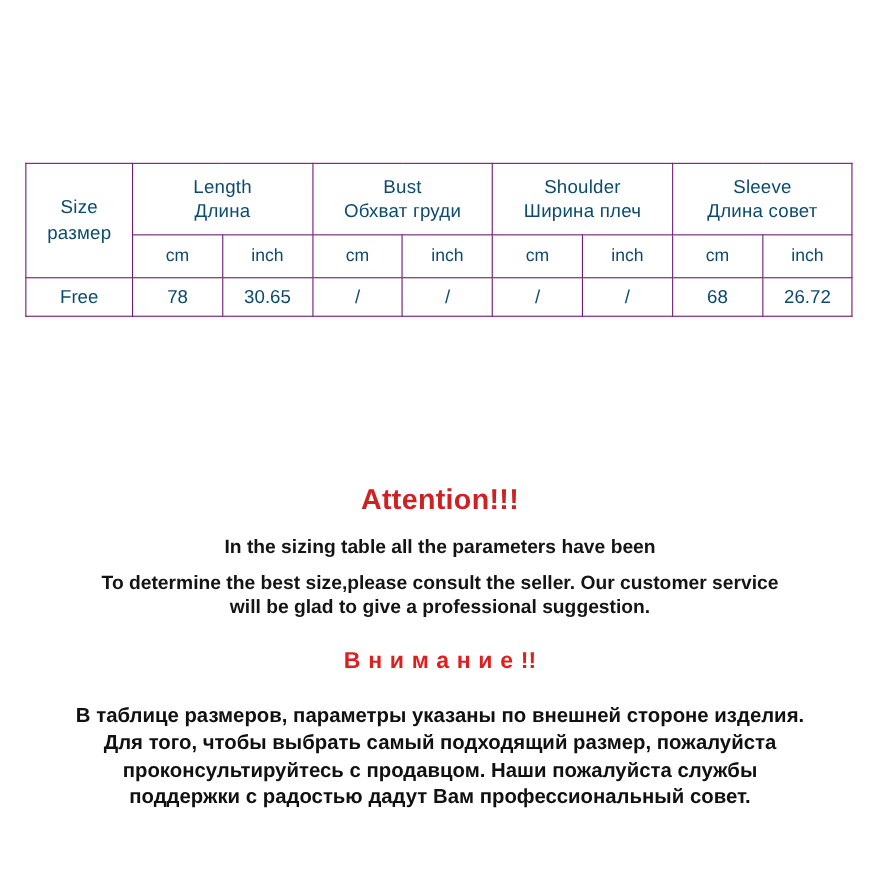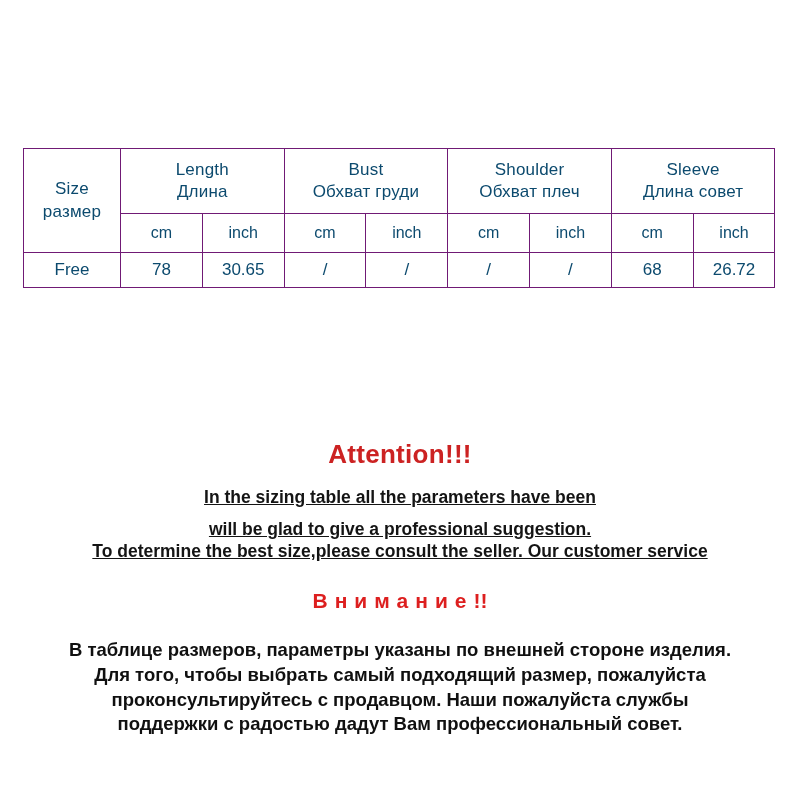--- a/index.html
+++ b/index.html
@@ -84,21 +84,20 @@
     margin: 0;
     letter-spacing: 0.3px;
   }
   .en-para {
     margin: 0;
     color: #141414;
     font-size: 17.5px;
     font-weight: 700;
     line-height: 1.25;
     font-family: "Liberation Sans", sans-serif;
-    text-decoration: underline;
   }
   #en-para-1 { margin-top: 18px; }
   #en-para-2 { margin-top: 11px; }
 
   #vnimanie-title {
     color: #dd1f1f;
     font-size: 21px;
     font-weight: 700;
     font-family: "Liberation Sans", sans-serif;
     margin: 0;
@@ -144,21 +143,21 @@
         <td class="group-head" colspan="2">
           <span class="en">Length</span>
           <span class="ru">Длина</span>
         </td>
         <td class="group-head" colspan="2">
           <span class="en">Bust</span>
           <span class="ru">Обхват груди</span>
         </td>
         <td class="group-head" colspan="2">
           <span class="en">Shoulder</span>
-          <span class="ru">Обхват плеч</span>
+          <span class="ru">Ширина плеч</span>
         </td>
         <td class="group-head" colspan="2">
           <span class="en">Sleeve</span>
           <span class="ru">Длина совет</span>
         </td>
       </tr>
       <tr>
         <td class="unit">cm</td>
         <td class="unit">inch</td>
         <td class="unit">cm</td>
@@ -185,22 +184,22 @@
 
 <div id="notice">
 
   <div id="attention-title">Attention!!!</div>
 
   <div class="en-para" id="en-para-1">
     <span class="ln">In the sizing table all the parameters have been</span>
   </div>
 
   <div class="en-para" id="en-para-2">
+    <span class="ln">To determine the best size,please consult the seller. Our customer service</span>
     <span class="ln">will be glad to give a professional suggestion.</span>
-    <span class="ln">To determine the best size,please consult the seller. Our customer service</span>
   </div>
 
   <div id="vnimanie-title"><span class="word">Внимание</span><span class="bangs">!!</span></div>
 
   <div id="ru-para">
     <span class="ln">В таблице размеров, параметры указаны по внешней стороне изделия.</span>
     <span class="ln">Для того, чтобы выбрать самый подходящий размер, пожалуйста</span>
     <span class="ln">проконсультируйтесь с продавцом. Наши пожалуйста службы</span>
     <span class="ln">поддержки с радостью дадут Вам профессиональный совет.</span>
   </div>

